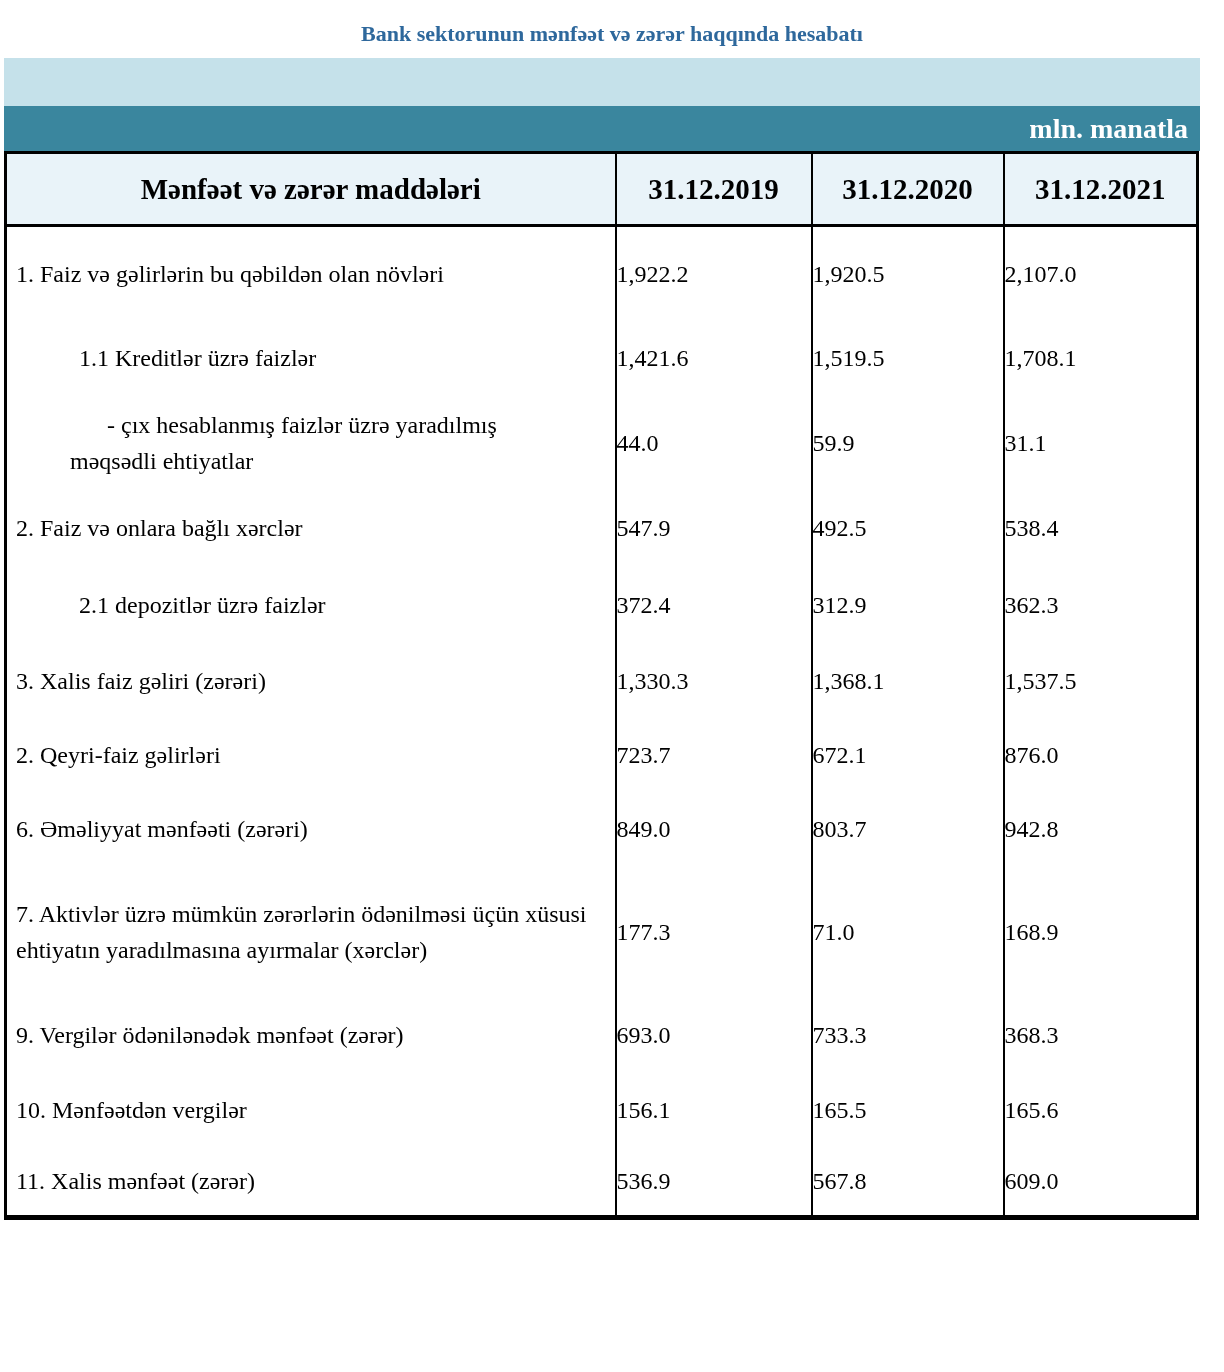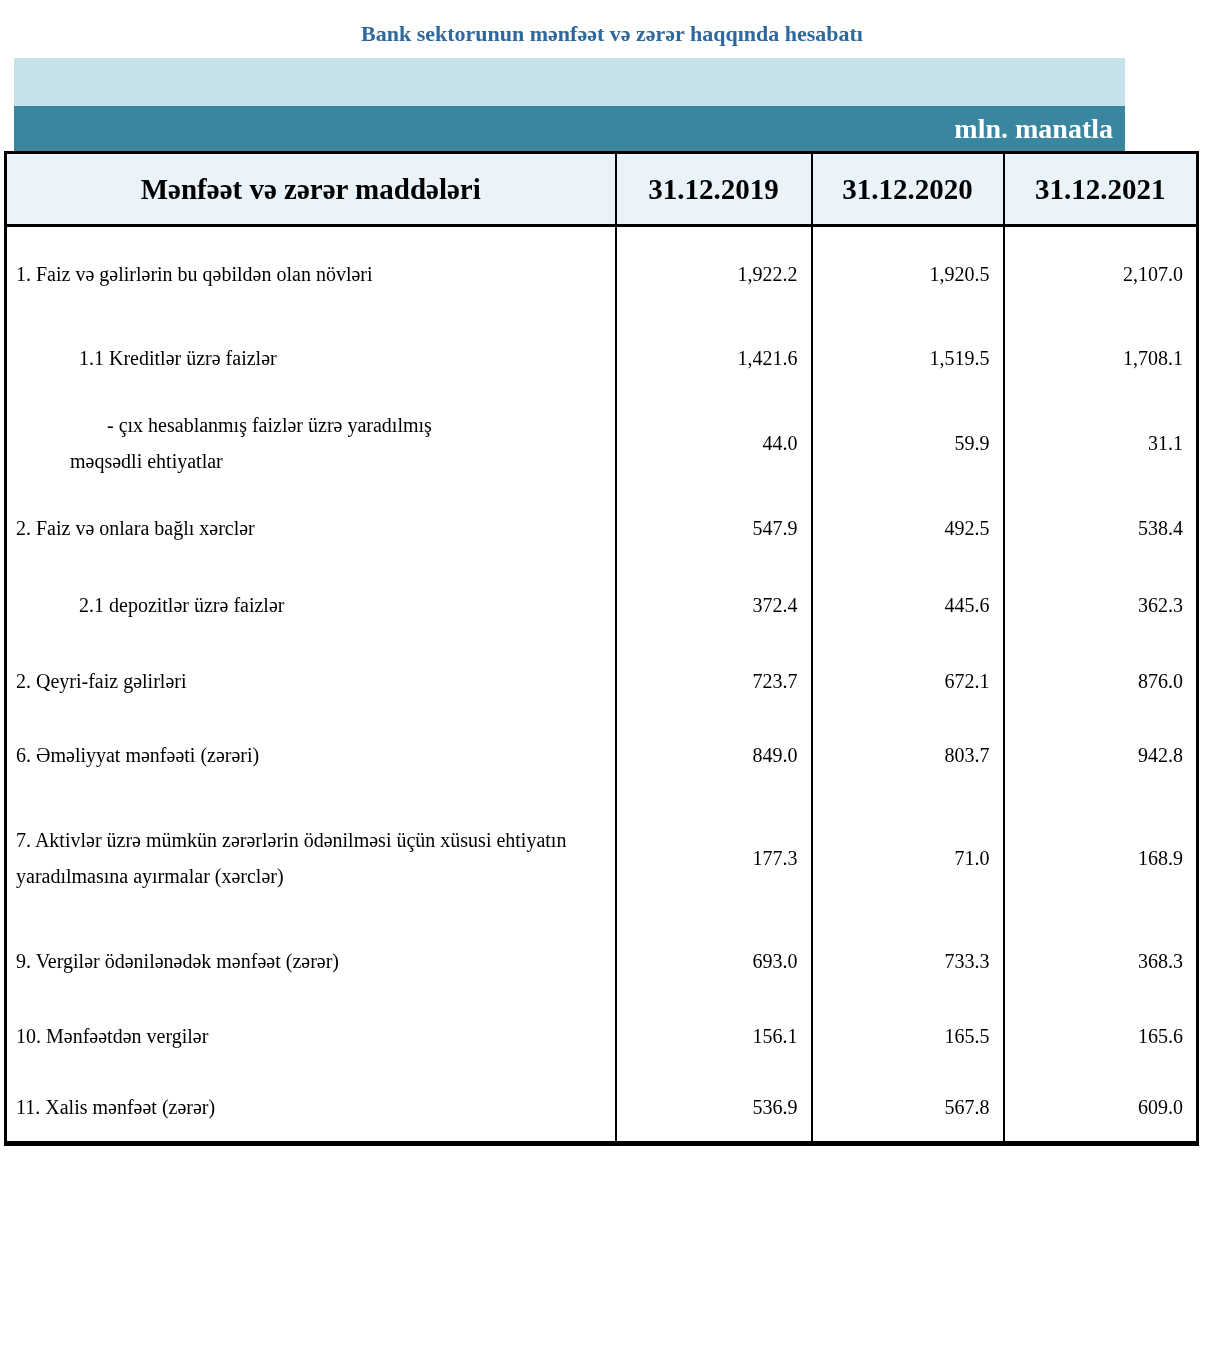--- a/index.html
+++ b/index.html
@@ -13,21 +13,21 @@
     width:1224px;height:1372px;background:#ffffff;
     font-family:"Liberation Serif","DejaVu Serif",serif;
     color:#000;
   }
   .page{width:1224px;height:1372px;overflow:hidden;}
   .title{
     padding-top:12px;height:46px;line-height:44px;
     text-align:center;font-weight:bold;font-size:22px;
     color:var(--title);
   }
-  .band{margin-left:14px;width:1111px;box-sizing:border-box;}
+  .band{margin-left:4px;width:1196px;box-sizing:border-box;}
   .band-light{height:48px;background:var(--band-light);}
   .band-teal{
     height:45px;background:var(--band-teal);
     display:flex;align-items:center;justify-content:flex-end;
     padding-right:12px;
     color:#ffffff;font-weight:bold;font-size:28px;
   }
   table.report{
     margin-left:4px;width:1185px;box-sizing:border-box;
     border-collapse:collapse;table-layout:fixed;
@@ -38,27 +38,27 @@
   col.c-y2{width:192px;}
   col.c-y3{width:194px;}
   th{
     background:var(--header-bg);
     height:70px;font-size:29px;font-weight:bold;text-align:center;
     border-bottom:3px solid #000;border-left:2px solid #000;
     padding:0;
   }
   th:first-child{border-left:none;}
   td{
-    font-size:20px;vertical-align:middle;padding:0;
+    font-size:24px;vertical-align:middle;padding:0;
     border-left:2px solid #000;line-height:36px;
   }
   td:first-child{border-left:none;}
   td.lbl{padding-left:9px;padding-right:6px;text-align:left;}
   td.lbl.ind{padding-left:72px;}
-  td.val{text-align:right;padding-right:13px;}
+  td.val{padding-right:13px;}
   .dash-l1{padding-left:91px;}
   .dash-l2{padding-left:54px;}
 </style>
 </head>
 <body>
 
 <div class="page">
 
   <div class="title">Bank sektorunun mənfəət və zərər haqqında hesabatı</div>
 
@@ -107,22 +107,28 @@
       </tr>
       <tr style="height:75px">
         <td class="lbl">2. Faiz və onlara bağlı xərclər</td>
         <td class="val">547.9</td>
         <td class="val">492.5</td>
         <td class="val">538.4</td>
       </tr>
       <tr style="height:78px">
         <td class="lbl ind">2.1 depozitlər üzrə faizlər</td>
         <td class="val">372.4</td>
-        <td class="val">445.6</td>
+        <td class="val">312.9</td>
         <td class="val">362.3</td>
+      </tr>
+      <tr style="height:74px">
+        <td class="lbl">3. Xalis faiz gəliri (zərəri)</td>
+        <td class="val">1,330.3</td>
+        <td class="val">1,368.1</td>
+        <td class="val">1,537.5</td>
       </tr>
       <tr style="height:74px">
         <td class="lbl">2. Qeyri-faiz gəlirləri</td>
         <td class="val">723.7</td>
         <td class="val">672.1</td>
         <td class="val">876.0</td>
       </tr>
       <tr style="height:74px">
         <td class="lbl">6. Əməliyyat mənfəəti (zərəri)</td>
         <td class="val">849.0</td>

